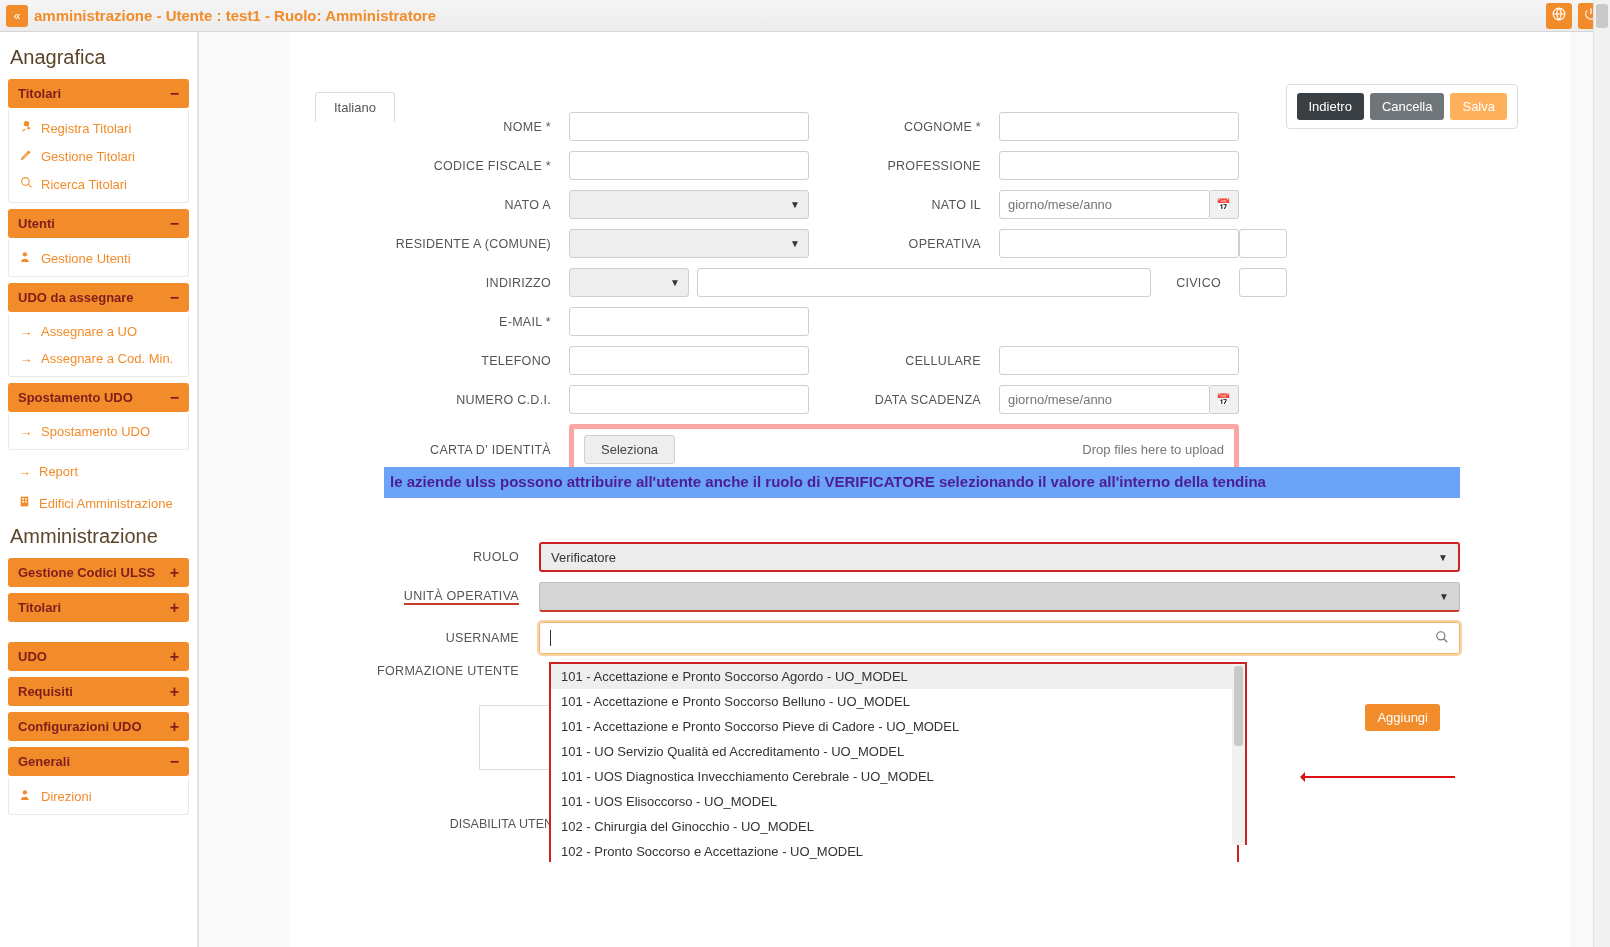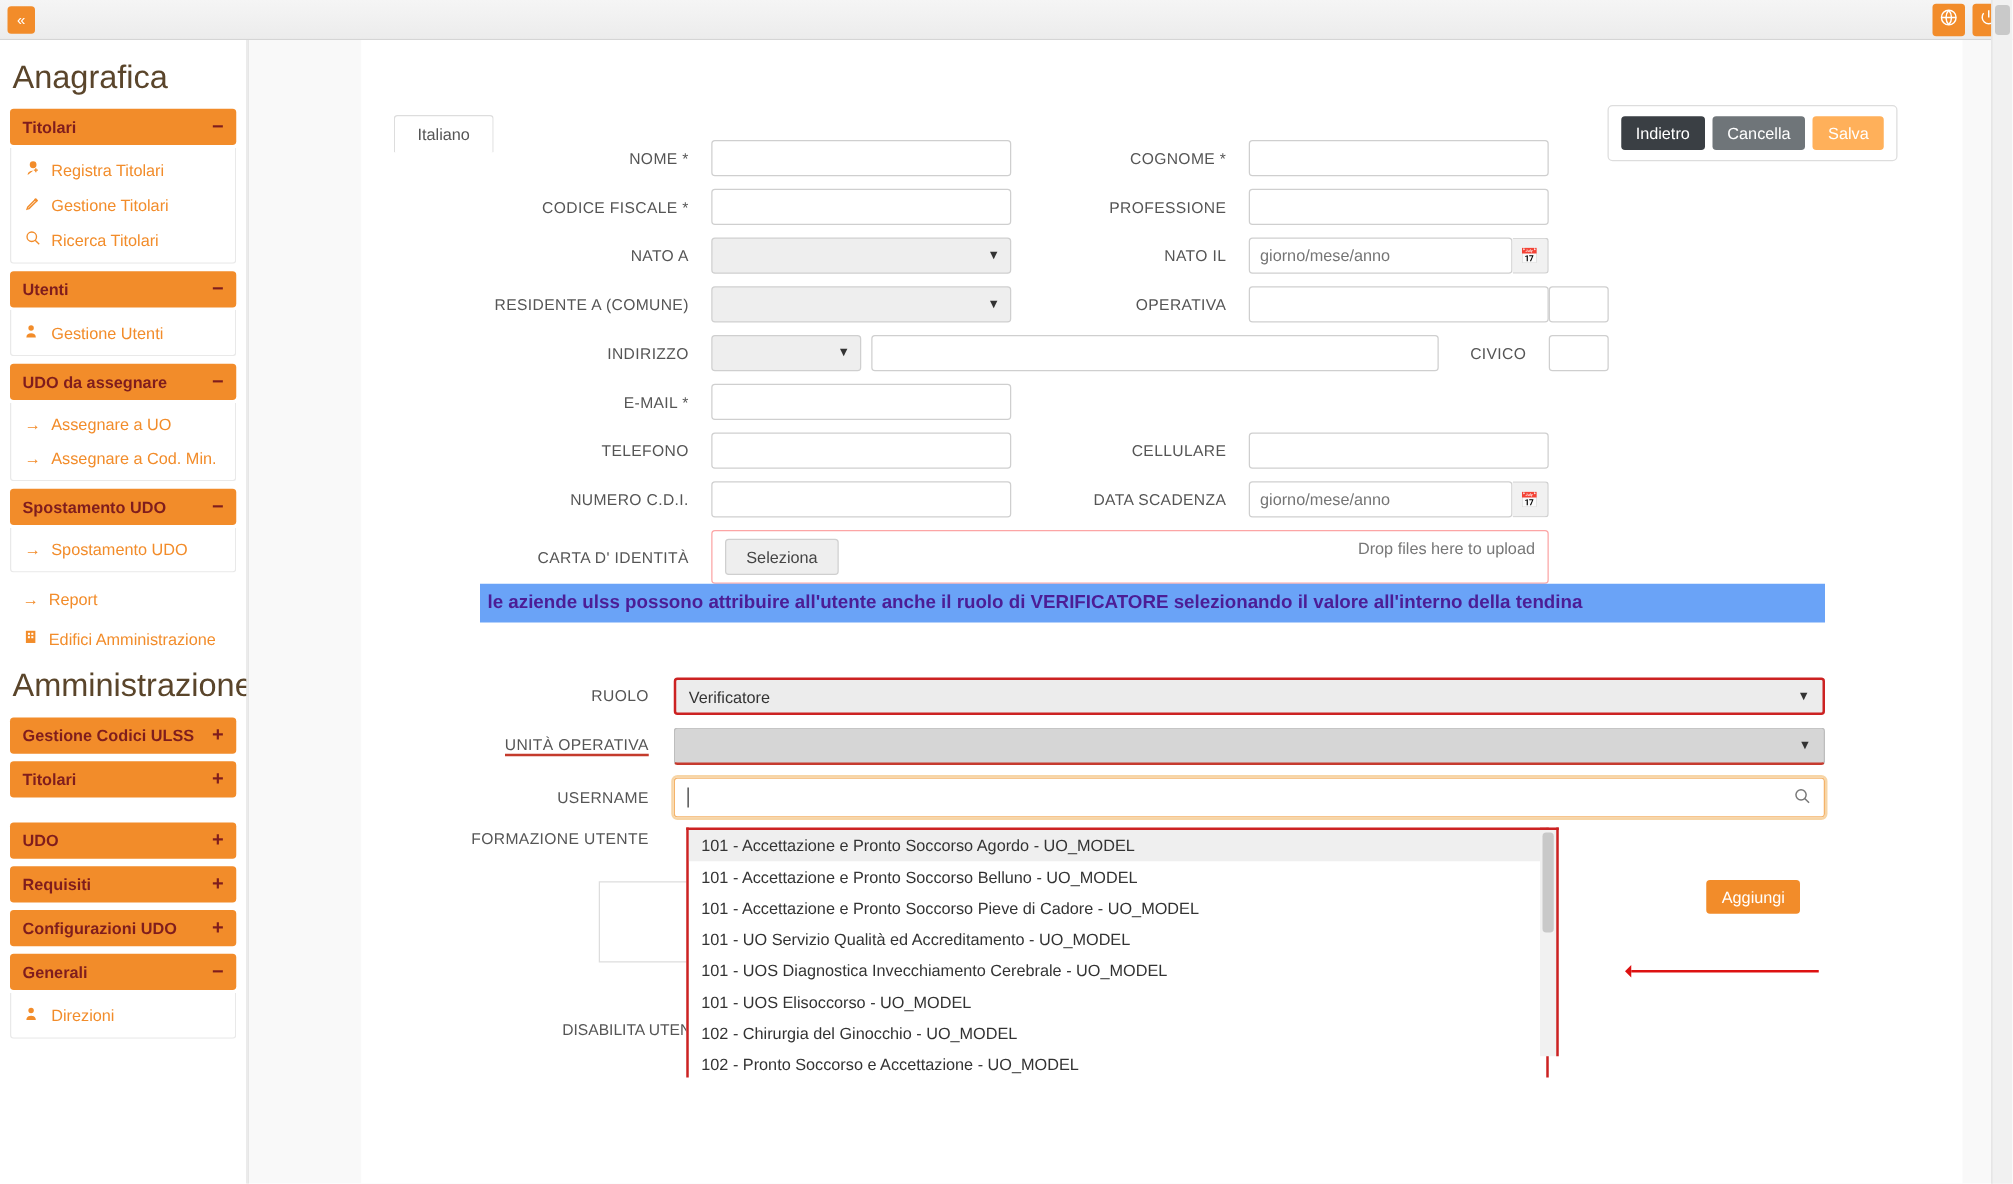--- a/index.html
+++ b/index.html
@@ -49,21 +49,21 @@
   .sidebar {
     width: 198px;
     padding: 8px 8px 0 8px;
     background: #fff;
     border-right: 1px solid #e5e5e5;
     overflow: hidden;
   }
   .sidebar h2 {
     color: #5a452b;
     font-weight: 500;
-    font-size: 26px;
+    font-size: 20px;
     margin: 6px 0 10px 2px;
   }
   .acc-header {
     background: #f28c2a;
     color: #7f1d1d;
     font-weight: bold;
     padding: 7px 10px;
     border-radius: 3px;
     margin-bottom: 2px;
     display: flex;
@@ -413,20 +413,21 @@
     background:#c9c9c9; border-radius:3px;
   }
 </style>
 </head>
 <body>
 
 <div class="topbar">
   <div class="collapse-btn">
     <span>«</span>
   </div>
+  <div class="title">amministrazione - Utente : test1 - Ruolo: Amministratore</div>
   <div class="spacer"></div>
   <div class="top-btn">
     <span>
       <svg width="14" height="14" viewBox="0 0 24 24" fill="none" stroke="#fff" stroke-width="2">
           <circle cx="12" cy="12" r="10"></circle>
           <path d="M2 12h20M12 2a15 15 0 010 20M12 2a15 15 0 000 20"></path>
         </svg>
     </span>
   </div>
   <div class="top-btn">
@@ -657,21 +658,21 @@
         <div class="lbl">DATA SCADENZA</div>
         <div class="ctl date-wrap">
           <input type="text" placeholder="giorno/mese/anno" style="">
           <div class="cal">
               <span>📅</span>
             </div>
         </div>
         <div></div>
 
         <div class="lbl">CARTA D' IDENTITÀ</div>
-        <div class="ctl" style="grid-column:2/5; display:flex; justify-content:space-between; border:1px solid #fca5a5; padding:6px 10px; border-radius:3px;">
+        <div class="ctl" style="grid-column:2/5; display:flex; justify-content:space-between; align-items:center; border:5px solid #fca5a5; padding:6px 10px; border-radius:3px;">
           <button class="select-btn">Seleziona</button>
           <span class="dropzone">Drop files here to upload</span>
         </div>
         <div></div>
       </div>
 
       <div class="callout">le aziende ulss possono attribuire all'utente anche il ruolo di VERIFICATORE selezionando il valore all'interno della tendina</div>
 
       <div class="lower">
         <div class="lrow">

